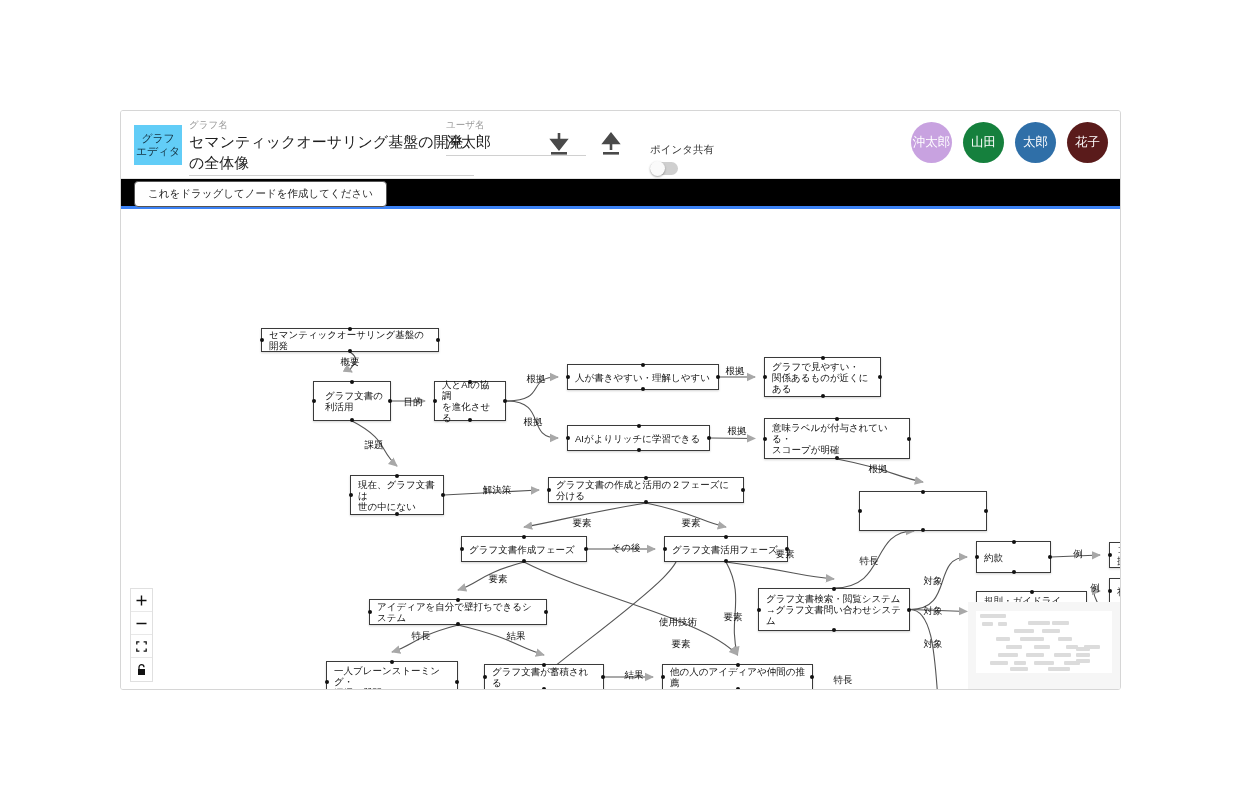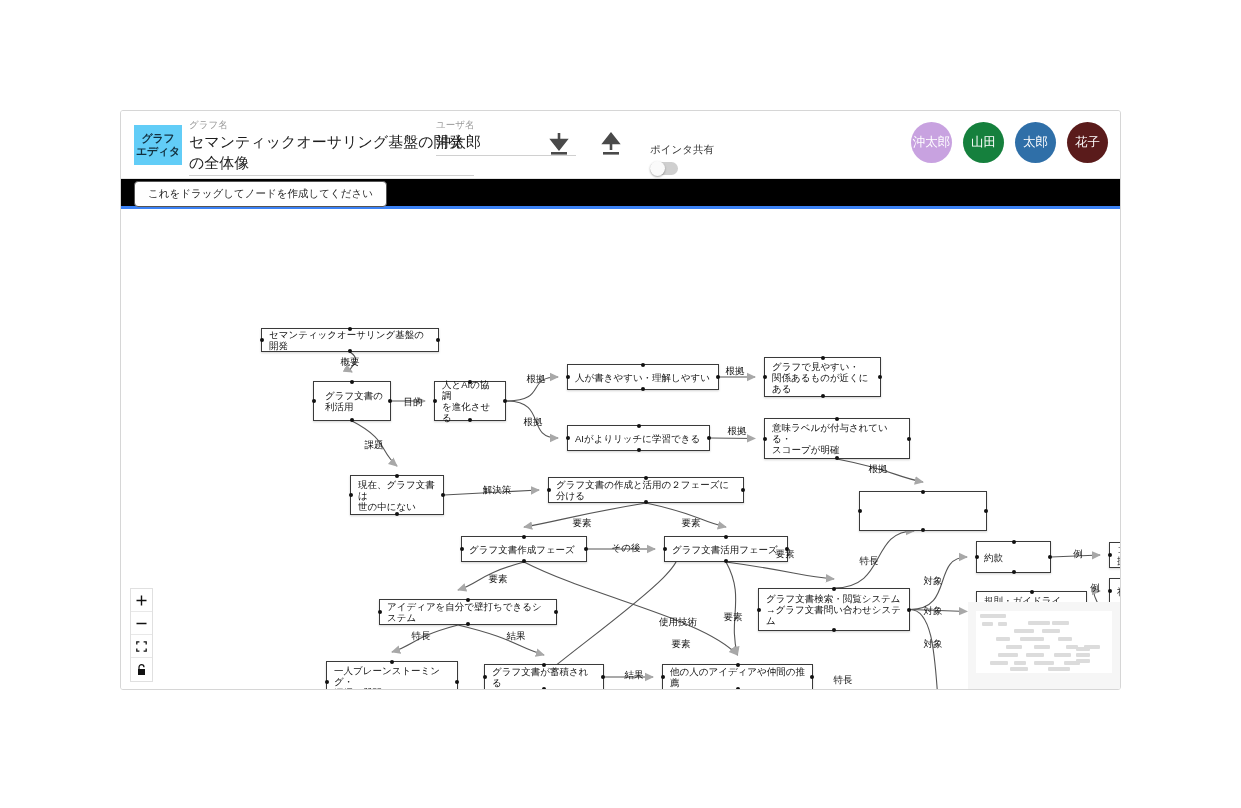--- a/index.html
+++ b/index.html
@@ -22,34 +22,34 @@
   }
 
   
   #header {
     position: relative; height: 68px; background: #fff;
     border-bottom: 1px solid #e4e4e4;
   }
   #logo {
     position: absolute; left: 13px; top: 14px; width: 48px; height: 40px;
     background: #62cdf7; color: #12303f;
-    font-size: 11px; font-weight: bold; line-height: 13px;
+    font-size: 11px; font-weight: normal; line-height: 13px;
     display: flex; flex-direction: column; align-items: center; justify-content: center;
     letter-spacing: -0.3px;
   }
   .field { position: absolute; }
   .field-label { font-size: 9.5px; color: #9a9a9a; line-height: 12px; }
   .field-value {
     font-size: 15px; color: #1d1d1d; line-height: 21px;
     border-bottom: 1px solid #d0d0d0; background: transparent;
     outline: none; font-family: inherit; display: block;
   }
   #graph-name { left: 68px; top: 8px; width: 285px; }
   #graph-name .field-value { width: 285px; padding-bottom: 2px; white-space: normal; }
-  #user-name { left: 315px; top: 8px; width: 140px; }
+  #user-name { left: 325px; top: 8px; width: 140px; }
   #user-name .field-value { width: 140px; padding-bottom: 3px; }
 
   .hdr-icon {
     position: absolute; top: 20px; width: 26px; height: 28px; cursor: pointer;
   }
   #dl-icon { left: 425px; }
   #ul-icon { left: 477px; }
 
   #pointer-share { position: absolute; left: 529px; top: 32px; }
   #pointer-share .ps-label { font-size: 10.5px; color: #333; white-space: nowrap; }
@@ -232,21 +232,21 @@
           <div class="node" style="left: 543px; top: 327px; width: 124px; height: 26px;"><span>グラフ文書活用フェーズ</span><span class="h t"></span><span class="h b"></span><span class="h l"></span><span class="h r"></span></div>
           <div class="node" style="left: 738px; top: 282px; width: 128px; height: 40px;"><span class="h t"></span><span class="h b"></span><span class="h l"></span><span class="h r"></span></div>
           <div class="node" style="left: 637px; top: 379px; width: 152px; height: 43px;"><span>グラフ文書検索・閲覧システム
 →グラフ文書問い合わせシステム</span><span class="h t"></span><span class="h b"></span><span class="h l"></span><span class="h r"></span></div>
           <div class="node" style="left: 855px; top: 332px; width: 75px; height: 32px;"><span>約款</span><span class="h t"></span><span class="h b"></span><span class="h l"></span><span class="h r"></span></div>
           <div class="node" style="left: 988px; top: 333px; width: 142px; height: 26px;"><span>コールセンター問い合わせ支援</span><span class="h l"></span></div>
           <div class="node" style="left: 855px; top: 382px; width: 111px; height: 41px;"><span>規則・ガイドライン・
 説明書</span><span class="h t"></span><span class="h b"></span><span class="h l"></span><span class="h r"></span></div>
           <div class="node" style="left: 988px; top: 369px; width: 133px; height: 26px;"><span>社内規則(総務問い合わせ)</span><span class="h l"></span></div>
           <div class="node" style="left: 988px; top: 409px; width: 128px; height: 26px;"><span>防災文書の問い合わせ</span><span class="h l"></span></div>
-          <div class="node" style="left: 248px; top: 390px; width: 178px; height: 26px; margin-left: 10px;"><span>アイディアを自分で壁打ちできるシステム</span><span class="h t"></span><span class="h b"></span><span class="h l"></span><span class="h r"></span></div>
+          <div class="node" style="left: 248px; top: 390px; width: 178px; height: 26px;"><span>アイディアを自分で壁打ちできるシステム</span><span class="h t"></span><span class="h b"></span><span class="h l"></span><span class="h r"></span></div>
           <div class="node" style="left: 205px; top: 452px; width: 132px; height: 41px;"><span>一人ブレーンストーミング・
 深掘り質問</span><span class="h t"></span><span class="h l"></span><span class="h r"></span></div>
           <div class="node" style="left: 363px; top: 455px; width: 120px; height: 26px;"><span>グラフ文書が蓄積される</span><span class="h t"></span><span class="h b"></span><span class="h l"></span><span class="h r"></span></div>
           <div class="node" style="left: 541px; top: 455px; width: 151px; height: 26px;"><span>他の人のアイディアや仲間の推薦</span><span class="h t"></span><span class="h b"></span><span class="h l"></span><span class="h r"></span></div>
         </div>
       <div id="labels-layer">
           <div class="elabel" style="left: 229px; top: 153px;">概要</div>
           <div class="elabel" style="left: 292px; top: 193px;">目的</div>
           <div class="elabel" style="left: 253px; top: 236px;">課題</div>
           <div class="elabel" style="left: 415px; top: 170px;">根拠</div>

